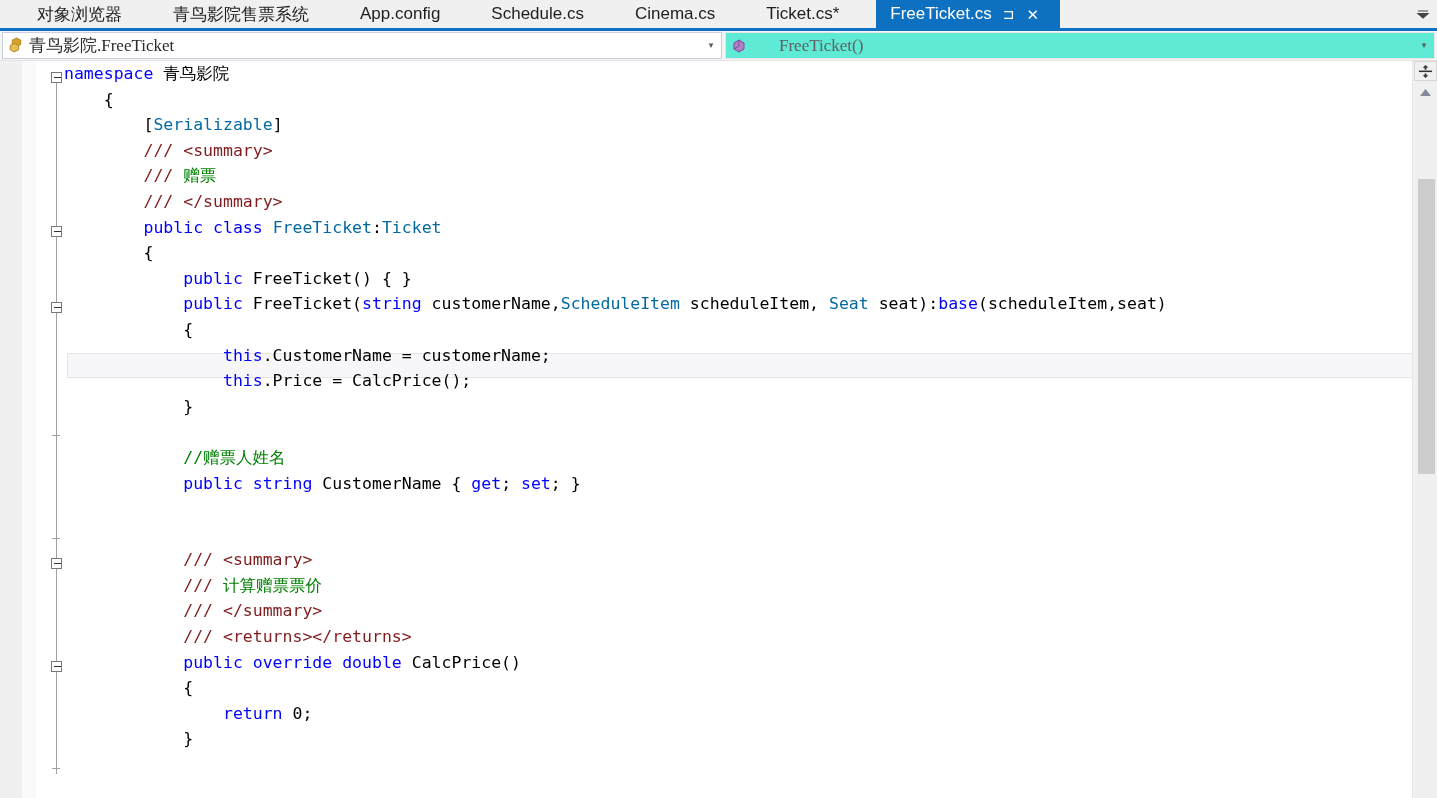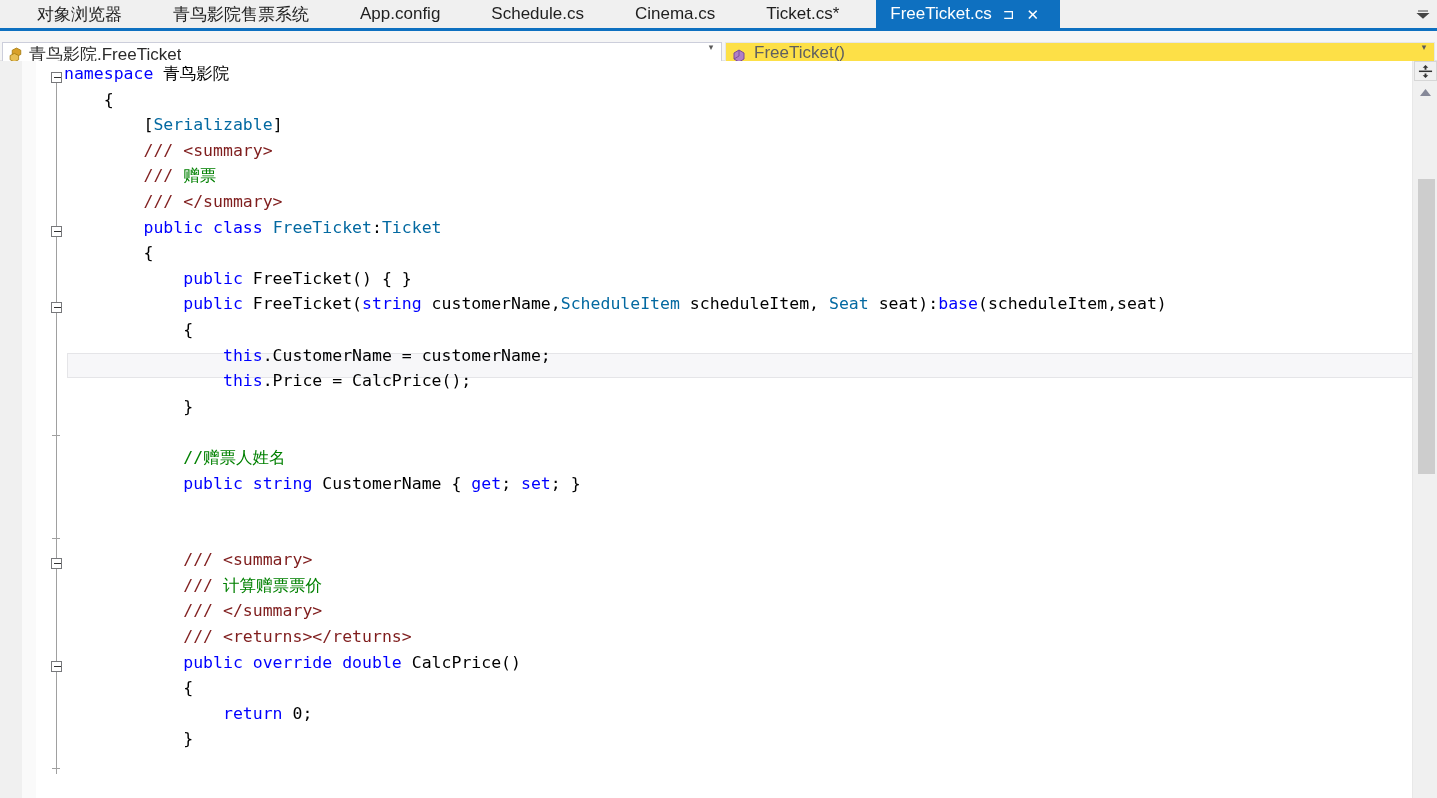--- a/index.html
+++ b/index.html
@@ -39,25 +39,25 @@
     background:#f0f0f0;cursor:pointer;color:#444;
   }
 
   
   .navbar{
     position:absolute;left:0;top:31px;width:1437px;height:29px;
     background:#f5f5f5;display:flex;align-items:stretch;
     border-bottom:1px solid #e3e3e3;
   }
   .combo{
-    display:flex;height:27px;margin:11px 0 0 0;
-    background:#ffffff;border:1px solid #cccedb;box-sizing:border-box;
+    display:flex;align-items:center;height:27px;margin:1px 0 0 0;
+    background:#ffffff;border:1px solid #cccedb;box-sizing:border-box;font-family:Liberation Serif, serif;
   }
   .combo.type{width:720px;margin-left:2px;}
-  .combo.member{flex:1;margin-left:3px;margin-right:2px;border-color:#e6e6e6;background:#fde047;}
+  .combo.member{flex:1;margin-left:3px;margin-right:2px;border-color:#e6e6e6;background:#5eead4;gap:25px;}
   .combo .ico{width:26px;display:flex;align-items:center;justify-content:center;}
   .combo .txt{font-size:17px;color:#2b2b2b;white-space:nowrap;overflow:hidden;}
   .combo.member .txt{color:#606060;padding-left:2px;}
   .combo .arrow{
     margin-left:auto;width:20px;text-align:center;font-size:9px;color:#5a5a5a;
     line-height:1;
   }
 
   
   .editor{

